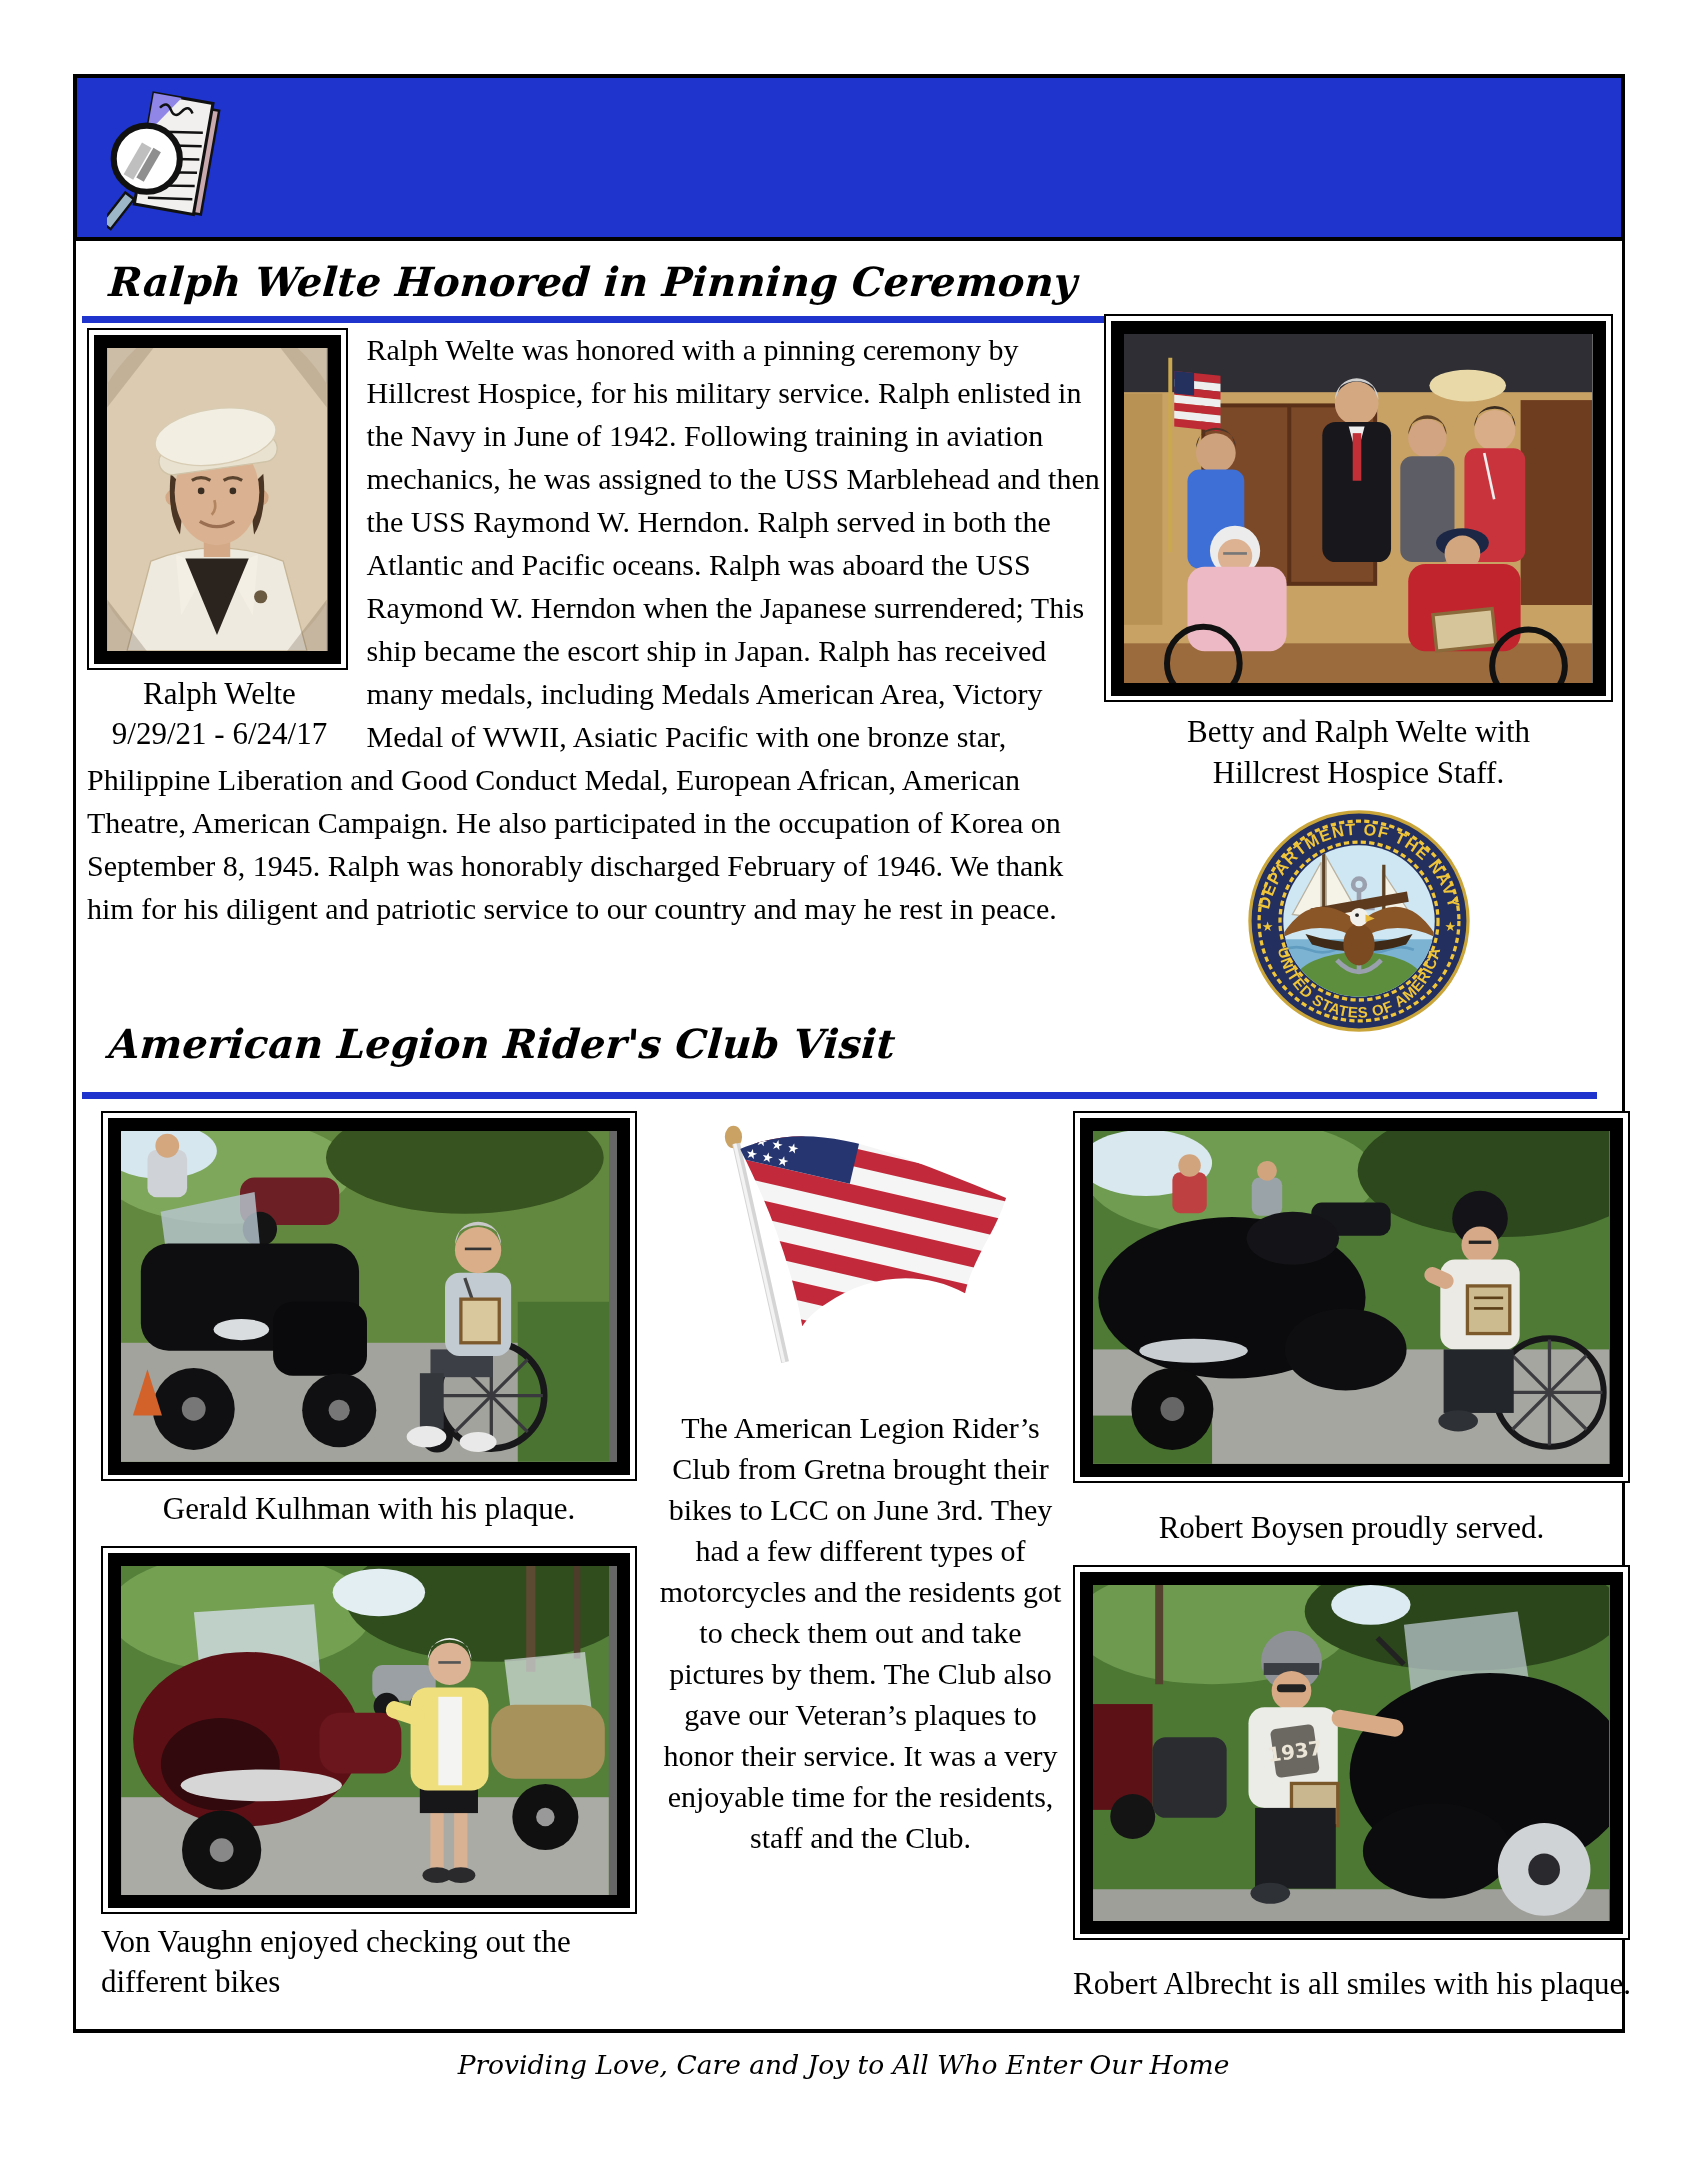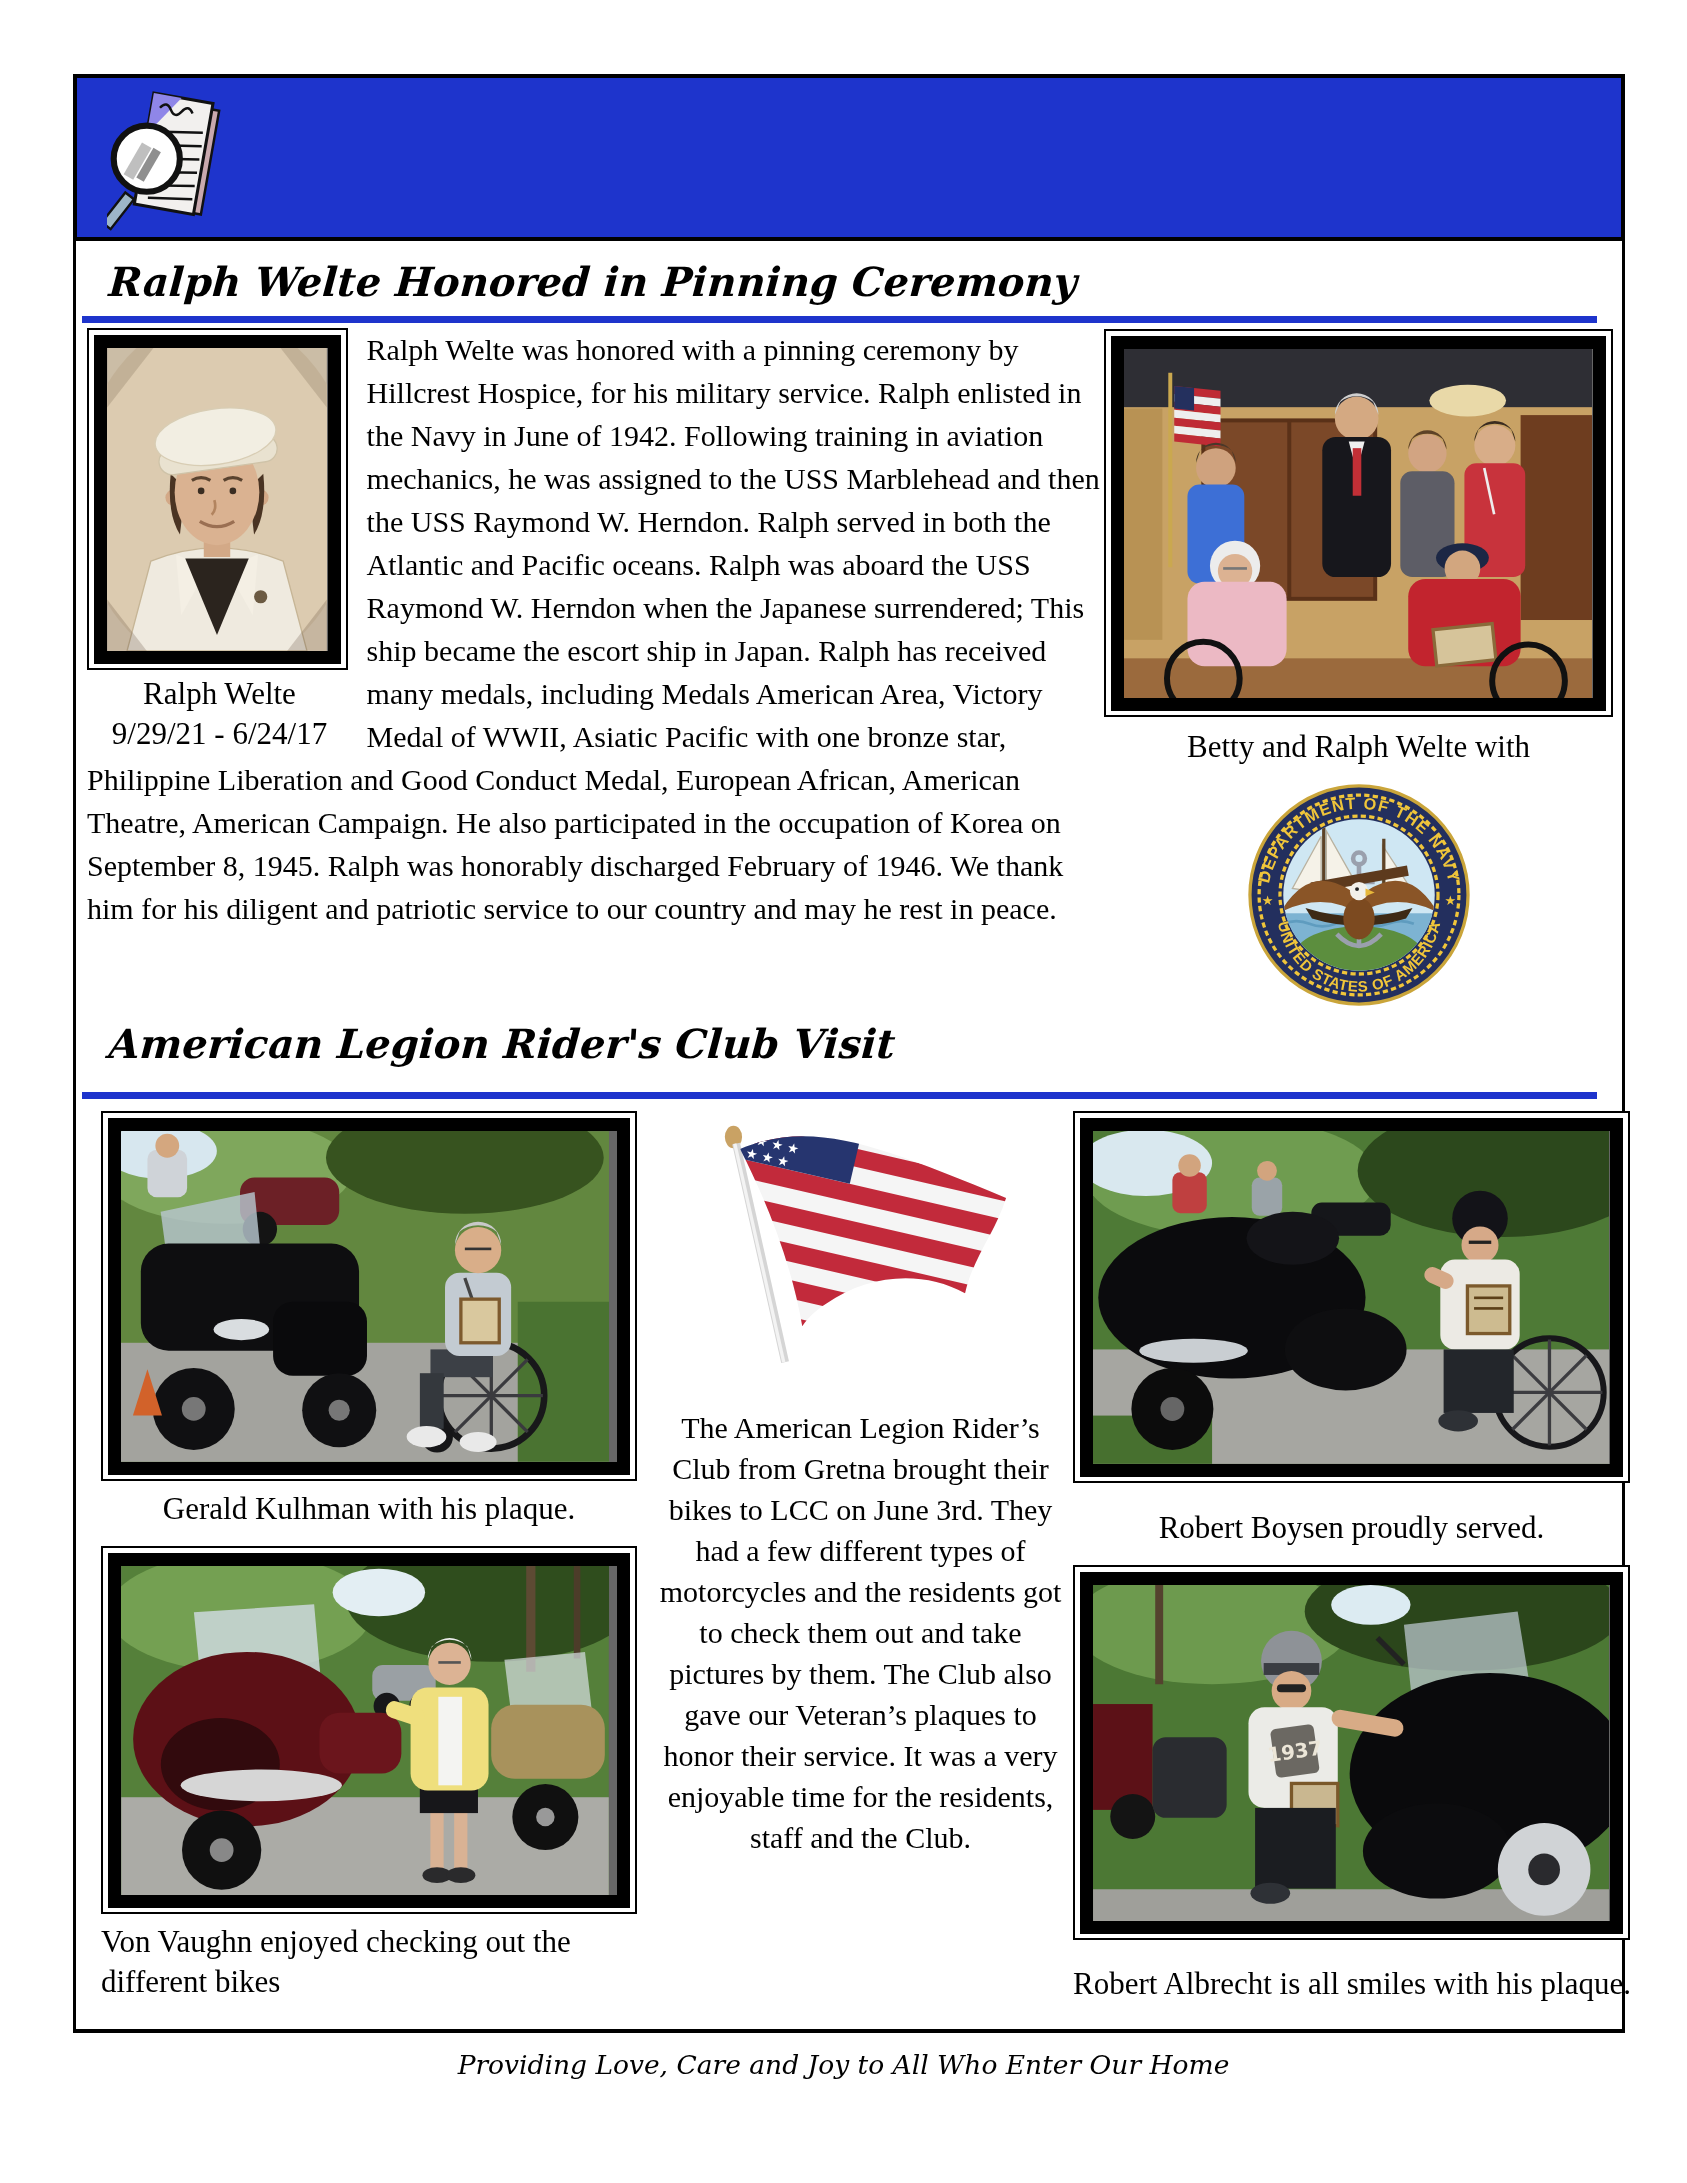--- a/index.html
+++ b/index.html
@@ -35,21 +35,21 @@
   .photo-inner{border:13.2px solid #000;background:#666;font-size:0;}
   .photo-inner svg{display:block;}
 
   
   .article1{position:absolute;left:87px;top:328px;width:1019px;
             font-size:30px;line-height:43px;text-align:left;}
   .float1{float:left;width:265px;min-height:430px;margin-right:14.6px;}
   .float1 .photo-frame{width:261px;}
   .pcap{text-align:center;font-size:31px;line-height:40px;margin-top:4px;}
 
-  .col-right1{position:absolute;left:1104px;top:329px;width:509px;}
+  .col-right1{position:absolute;left:1104px;top:314px;width:509px;}
   .cap2{text-align:center;font-size:31px;line-height:41px;margin-top:9.3px;}
   .seal-wrap{margin-top:17px;display:flex;justify-content:center;}
 
   
   .col-left2{position:absolute;left:101px;top:1111px;width:536px;}
   .col-center2{position:absolute;left:656px;top:1100px;width:409px;text-align:center;}
   .col-right2{position:absolute;left:1073px;top:1111px;width:557px;}
   .cap-line{text-align:center;font-size:31px;line-height:40px;margin-top:8px;white-space:nowrap;}
   .cap-wrap{font-size:31px;line-height:40px;margin-top:8px;}
   .gap{height:17px;}
@@ -184,20 +184,21 @@
           <circle cx="512" cy="332" r="27" fill="#d2a67f"></circle>
           <rect x="430" y="348" width="170" height="132" rx="26" fill="#c2242e"></rect>
           <rect x="470" y="420" width="90" height="55" fill="#d6c49a" stroke="#8a6a3a" stroke-width="5" transform="rotate(-6 515 447)"></rect>
           <circle cx="120" cy="498" r="55" fill="none" stroke="#111" stroke-width="9"></circle>
           <circle cx="612" cy="502" r="55" fill="none" stroke="#111" stroke-width="9"></circle>
         </svg>
       </div>
     </div>
     <div class="cap2">
       <div>Betty and Ralph Welte with</div>
+      <div>Hillcrest Hospice Staff.</div>
     </div>
     <div class="seal-wrap">
       <div>
         <svg width="222" height="222" viewBox="0 0 340 340">
           <circle cx="170" cy="170" r="167" fill="#232f5e" stroke="#caa53a" stroke-width="5"></circle>
           <circle cx="170" cy="170" r="153" fill="none" stroke="#f0c53a" stroke-width="5" stroke-dasharray="8 5"></circle>
           <circle cx="170" cy="170" r="121" fill="none" stroke="#f0c53a" stroke-width="5" stroke-dasharray="8 5"></circle>
           <circle cx="170" cy="170" r="116" fill="#cfe7f3"></circle>
           <defs>
             <clipPath id="sealclip">

